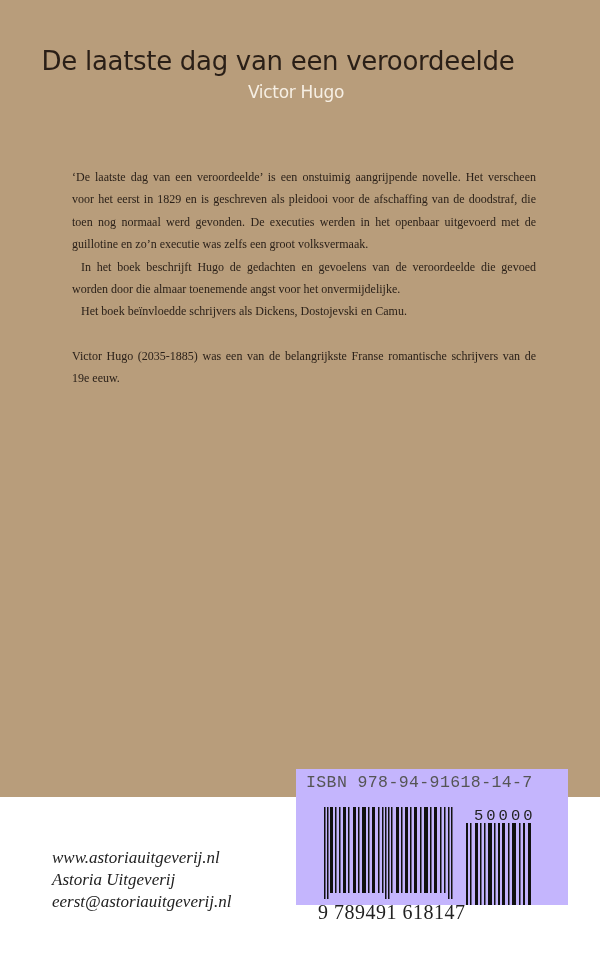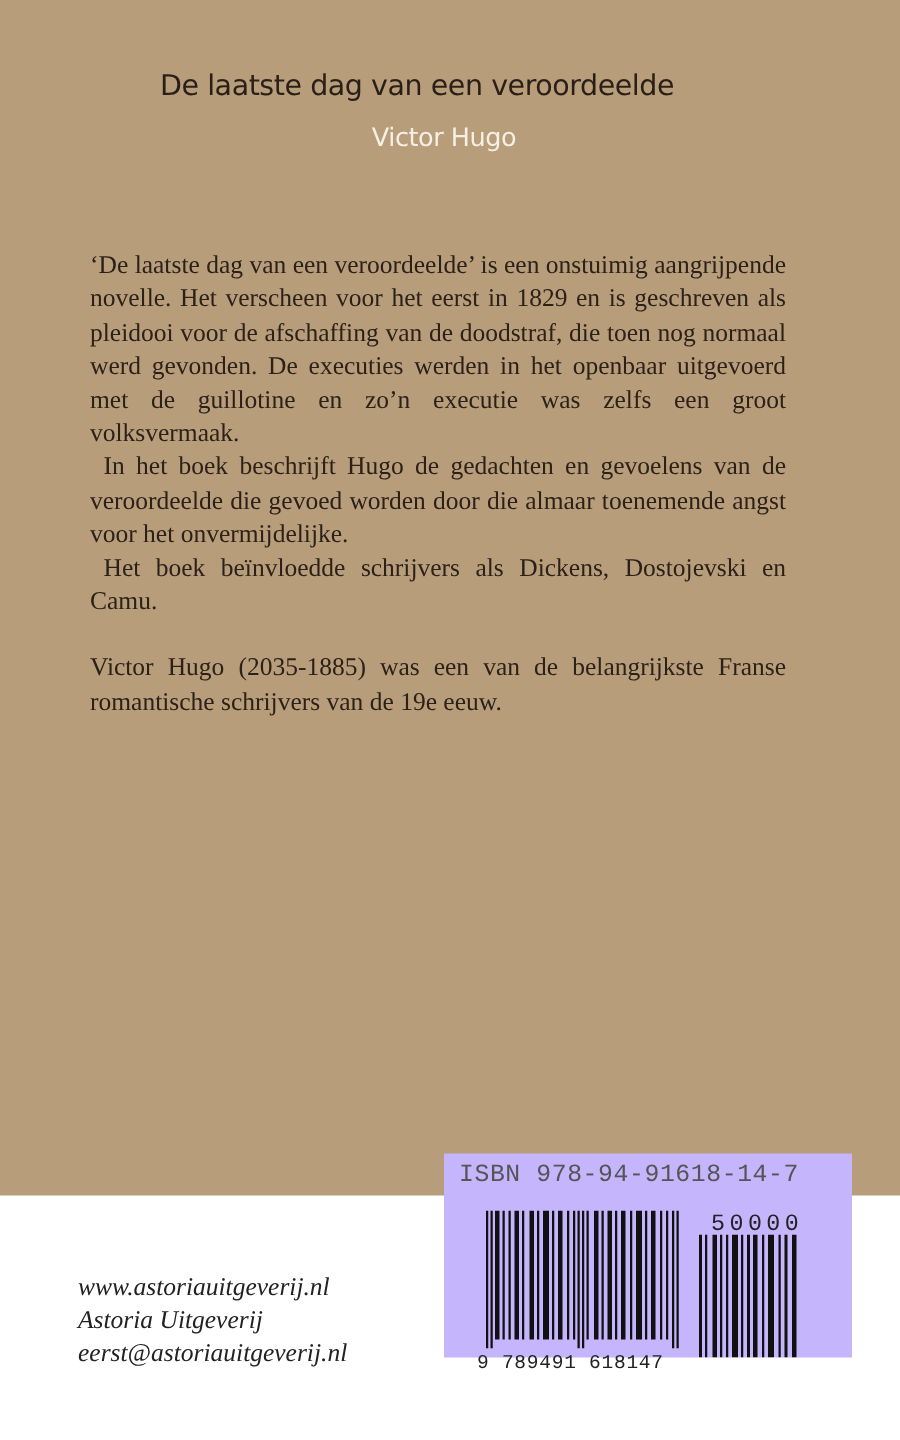--- a/index.html
+++ b/index.html
@@ -1,35 +1,35 @@
 <!DOCTYPE html>
 <html><head>
 <meta charset="utf-8">
 <style>
   html, body { margin:0; padding:0; }
   body { width:600px; height:960px; position:relative; overflow:hidden; background:#ffffff; }
   .cover { position:absolute; left:0; top:0; width:600px; height:797px; background:#b89d7b; }
   .title { position:absolute; left:0; width:556px; top:46px; text-align:center;
-    font-family:"DejaVu Sans", sans-serif; font-size:19px; color:#2a1f17; letter-spacing:-0.3px; }
+    font-family:"DejaVu Sans", sans-serif; font-size:26px; color:#2a1f17; letter-spacing:-0.3px; }
   .author { position:absolute; left:0; width:592px; top:82px; text-align:center;
     font-family:"DejaVu Sans", sans-serif; font-size:17px; color:#f6efe4; letter-spacing:-0.3px; }
-  .body-text { position:absolute; left:60px; width:464px; top:166px;
-    font-family:"Liberation Serif", serif; font-size:17px; line-height:22.4px; color:#2b2119; }
+  .body-text { position:absolute; left:72px; width:464px; top:166px;
+    font-family:"Liberation Serif", serif; font-size:12px; line-height:22.4px; color:#2b2119; }
   .body-text p { margin:0; text-align:justify; text-align-last:left; }
   .body-text p.indent { text-indent:9px; }
   .body-text p.gap { margin-top:22px; }
   .isbn-box { position:absolute; left:296px; top:769px; width:272px; height:136px; background:#c4b5fd; }
   .isbn-label { position:absolute; left:10px; top:4px; font-family:"Liberation Mono", monospace;
     font-size:16.5px; color:#555; letter-spacing:0.4px; white-space:nowrap; }
   .addon-num { position:absolute; left:178px; top:38px; font-family:"Liberation Mono", monospace;
     font-size:15.5px; color:#222; letter-spacing:3px; }
   .barcode-main { position:absolute; left:28px; top:38px; width:130px; height:92px; }
   .barcode-addon { position:absolute; left:170px; top:54px; width:66px; height:82px; }
-  .ean-digits { position:absolute; left:22px; top:132px; font-family:Liberation Mono, monospace;
-    font-size:13px; color:#222; letter-spacing:0.5px; white-space:nowrap; }
+  .ean-digits { position:absolute; left:22px; top:132px; font-family:Liberation Serif, serif;
+    font-size:20px; color:#222; letter-spacing:0.5px; white-space:nowrap; }
   .publisher { position:absolute; left:52px; top:847px; font-family:"Liberation Serif", serif;
     font-style:italic; font-size:17px; line-height:22px; color:#222; }
   .publisher div { white-space:nowrap; }
 </style>
 </head>
 <body>
 
 <div class="cover">
   <div class="title">De laatste dag van een veroordeelde</div>
   <div class="author">Victor Hugo</div>

